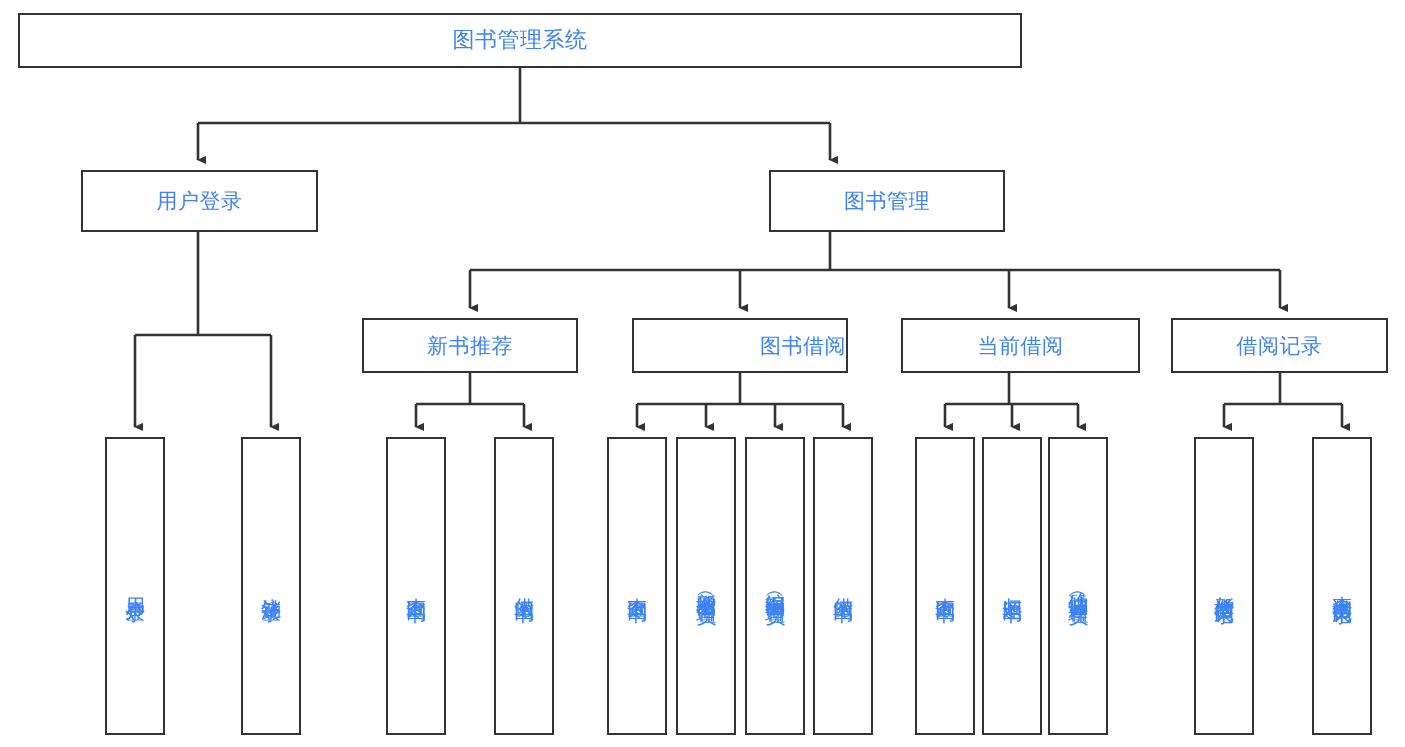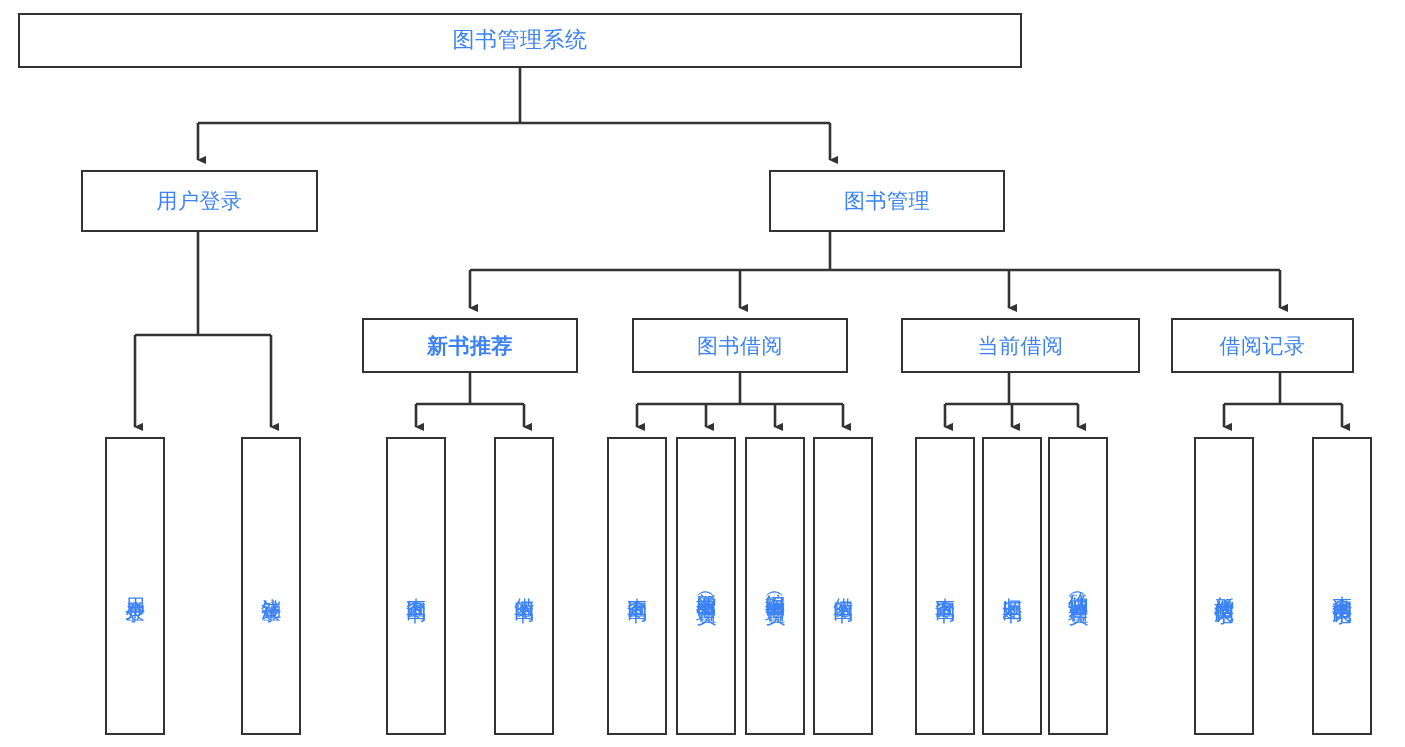--- a/index.html
+++ b/index.html
@@ -124,30 +124,30 @@
     <span class="node-label">图书管理系统</span>
   </div>
 
   <div class="node-box" style="left:81px; top:170px; width:237px; height:62px;">
     <span class="node-label">用户登录</span>
   </div>
   <div class="node-box" style="left:724px; top:170px; width:236px; height:62px;margin-left:45px;">
     <span class="node-label">图书管理</span>
   </div>
 
-  <div class="node-box" style="left:362px; top:318px; width:216px; height:55px;font-weight:bold;">
+  <div class="node-box" style="left:362px; top:318px; width:216px; height:55px;">
     <span class="node-label">新书推荐</span>
   </div>
-  <div class="node-box" style="left:632px; top:318px; width:216px; height:55px;">
+  <div class="node-box" style="left:632px; top:318px; width:216px; height:55px;justify-content:flex-end;">
     <span class="node-label">图书借阅</span>
   </div>
   <div class="node-box" style="left:901px; top:318px; width:239px; height:55px;">
     <span class="node-label">当前借阅</span>
   </div>
-  <div class="node-box" style="left:1171px; top:318px; width:183px; height:55px;">
+  <div class="node-box" style="left:1171px; top:318px; width:217px; height:55px;">
     <span class="node-label">借阅记录</span>
   </div>
 
   <div class="node-box vertical" style="left:105px; top:437px; width:60px; height:298px;">
     <span class="node-label">用户登录</span>
   </div>
   <div class="node-box vertical" style="left:241px; top:437px; width:60px; height:298px;">
     <span class="node-label">注销登录</span>
   </div>
 

